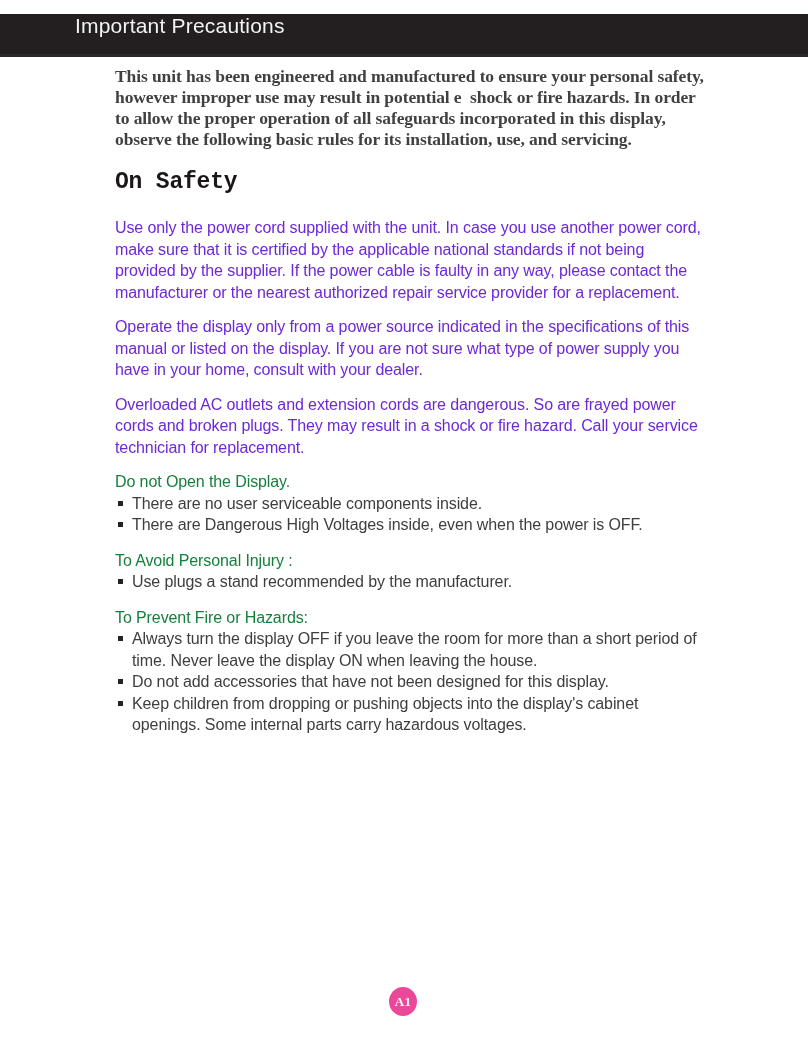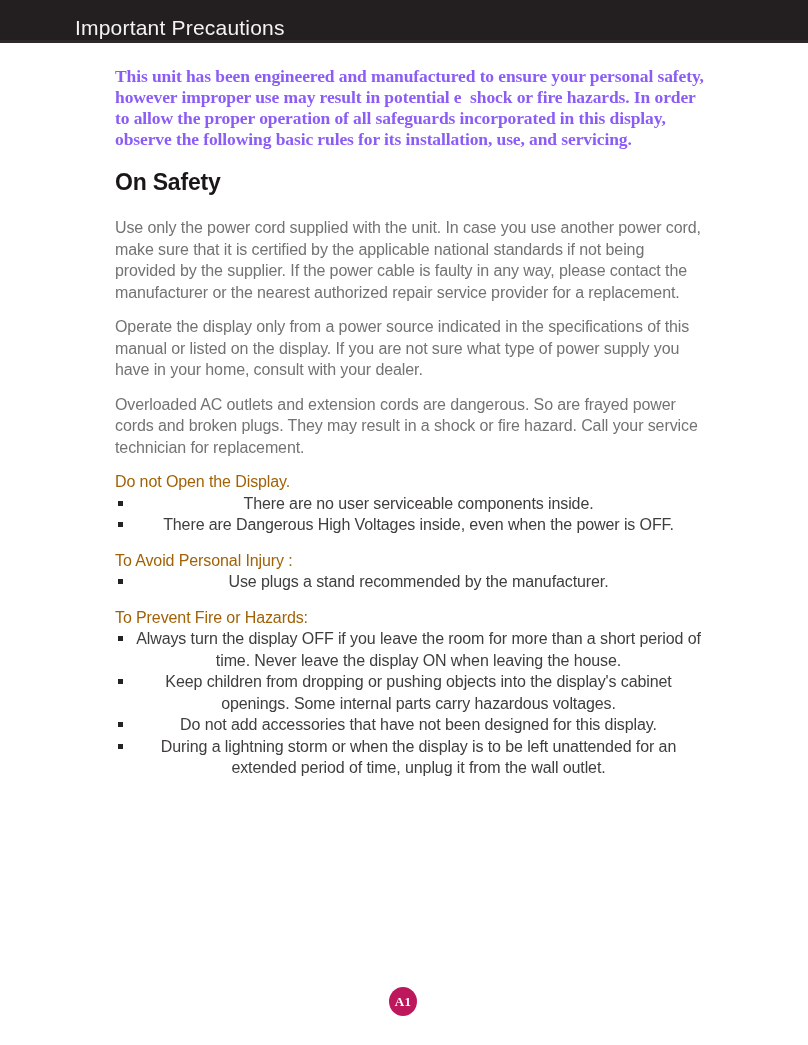--- a/index.html
+++ b/index.html
@@ -8,28 +8,28 @@
     height: 1045px;
     background: #ffffff;
     position: relative;
     font-family: "Liberation Sans", sans-serif;
     overflow: hidden;
   }
 
   
   .topbar {
     position: absolute;
-    top: 0; left: 0;
+    top: 14px; left: 0;
     width: 808px;
     height: 40px;
     background: #231f20;
     border-bottom: 3px solid #2d292a;
     box-sizing: content-box;
     display: flex;
-    align-items: flex-end;
+    align-items: flex-start;
   }
   .topbar .title {
     color: #f4f2f2;
     font-family: "Liberation Sans", sans-serif;
     font-size: 21px;
     font-weight: 400;
     letter-spacing: 0.2px;
     margin-left: 75px;
   }
 
@@ -39,57 +39,56 @@
     left: 115px;
     top: 66px;
     width: 590px;
   }
 
   .intro {
     font-family: "Liberation Serif", serif;
     font-weight: 700;
     font-size: 17.5px;
     line-height: 21px;
-    color: #8b5cf6;
+    color: #404040;
     margin: 0;
     white-space: pre-wrap;
     letter-spacing: -0.1px;
   }
 
   .section-title {
-    font-family: Liberation Sans, sans-serif;
+    font-family: Liberation Mono, monospace;
     font-weight: 700;
     font-size: 23px;
     line-height: 26px;
     color: #1b1718;
     margin: 19px 0 22px 0;
     letter-spacing: -0.2px;
   }
 
   .body-para {
     font-size: 16px;
     line-height: 21.5px;
-    color: #737373;
+    color: #6d28d9;
     letter-spacing: -0.1px;
     margin: 0 0 13px 0;
   }
 
   .group { margin: 0 0 14px 0; }
   .group .lead {
     font-size: 16px;
     line-height: 21.5px;
-    color: #a16207;
+    color: #15803d;
     letter-spacing: -0.1px;
     margin: 0;
   }
   .group ul {
     margin: 0;
     padding: 0;
     list-style: none;
-    text-align: center;
   }
   .group li {
     position: relative;
     padding-left: 17px;
     font-size: 16px;
     line-height: 21.5px;
     color: #3f3d3e;
     letter-spacing: -0.1px;
   }
   .group li::before {
@@ -103,21 +102,21 @@
   }
 
   
   .page-badge {
     position: absolute;
     left: 389px;
     top: 987px;
     width: 28px;
     height: 29px;
     border-radius: 50%;
-    background: #be185d;
+    background: #ec4899;
     display: flex;
     align-items: center;
     justify-content: center;
   }
   .page-badge span {
     color: #ffffff;
     font-family: "Liberation Serif", serif;
     font-weight: 700;
     font-size: 13px;
     letter-spacing: 0.3px;
@@ -152,23 +151,22 @@
     <p class="lead">To Avoid Personal Injury :</p>
     <ul>
       <li>Use plugs a stand recommended by the manufacturer.</li>
     </ul>
   </section>
 
   <section class="group">
     <p class="lead">To Prevent Fire or Hazards:</p>
     <ul>
       <li>Always turn the display OFF if you leave the room for more than a short period of time. Never leave the display ON when leaving the house.</li>
+      <li>Do not add accessories that have not been designed for this display.</li>
       <li>Keep children from dropping or pushing objects into the display's cabinet openings. Some internal parts carry hazardous voltages.</li>
-      <li>Do not add accessories that have not been designed for this display.</li>
-      <li>During a lightning storm or when the display is to be left unattended for an extended period of time, unplug it from the wall outlet.</li>
     </ul>
   </section>
 
 </main>
 
 <footer>
   <div class="page-badge">
     <span>A1</span>
   </div>
 </footer>

